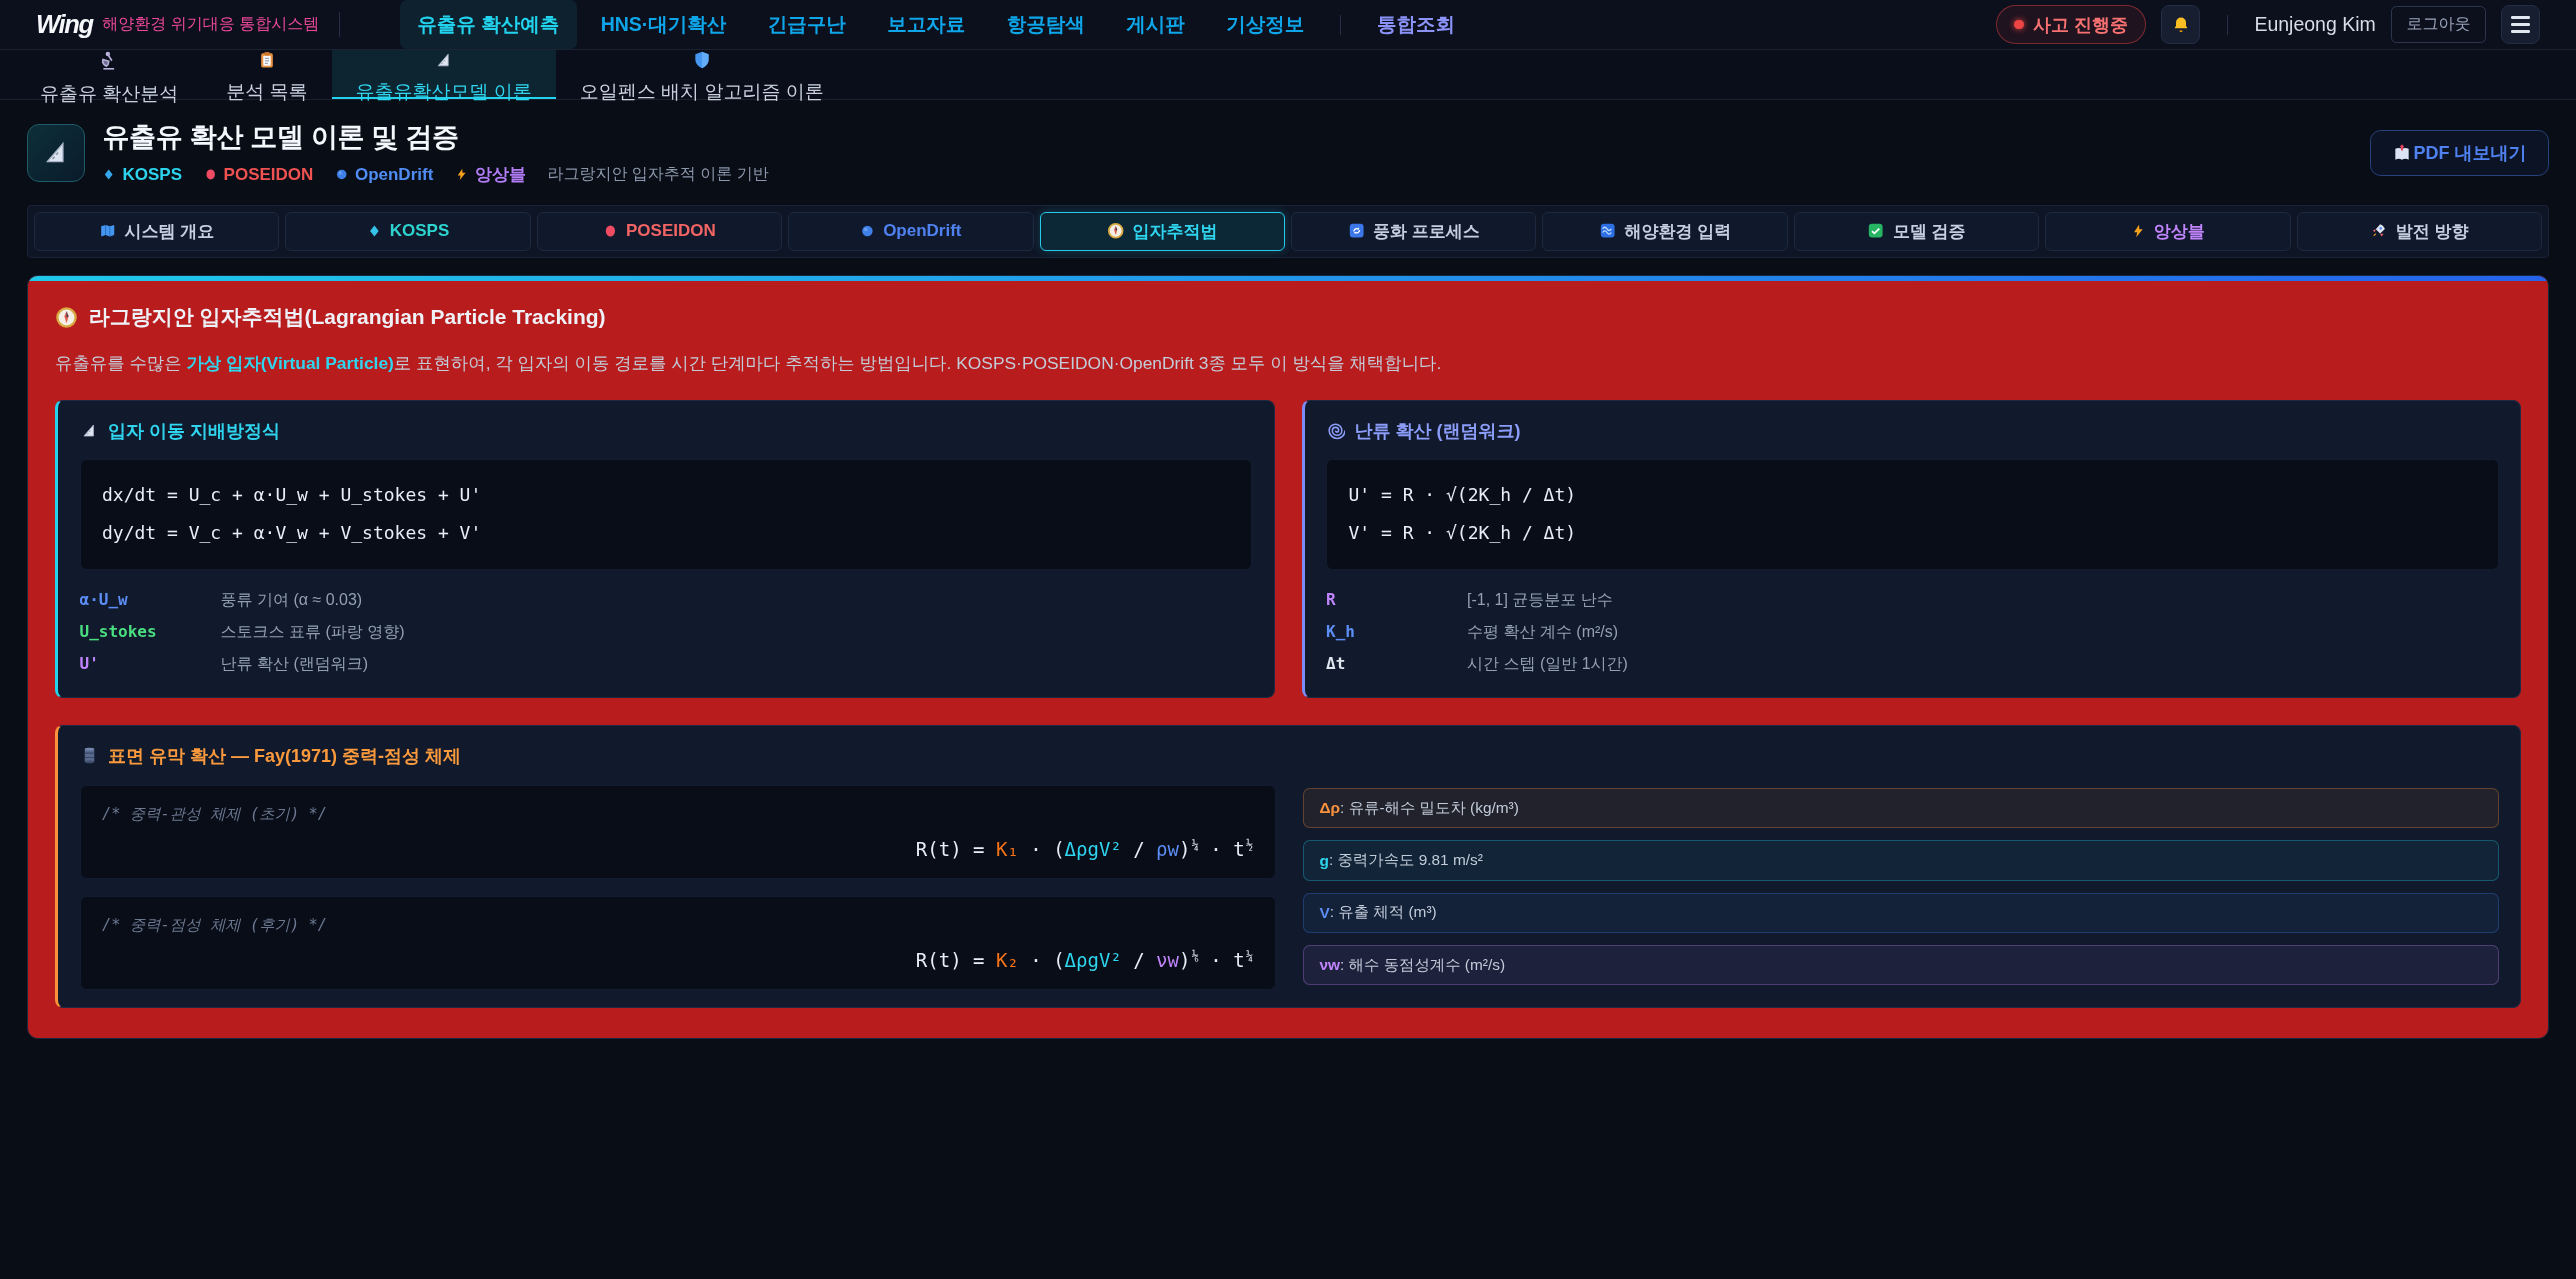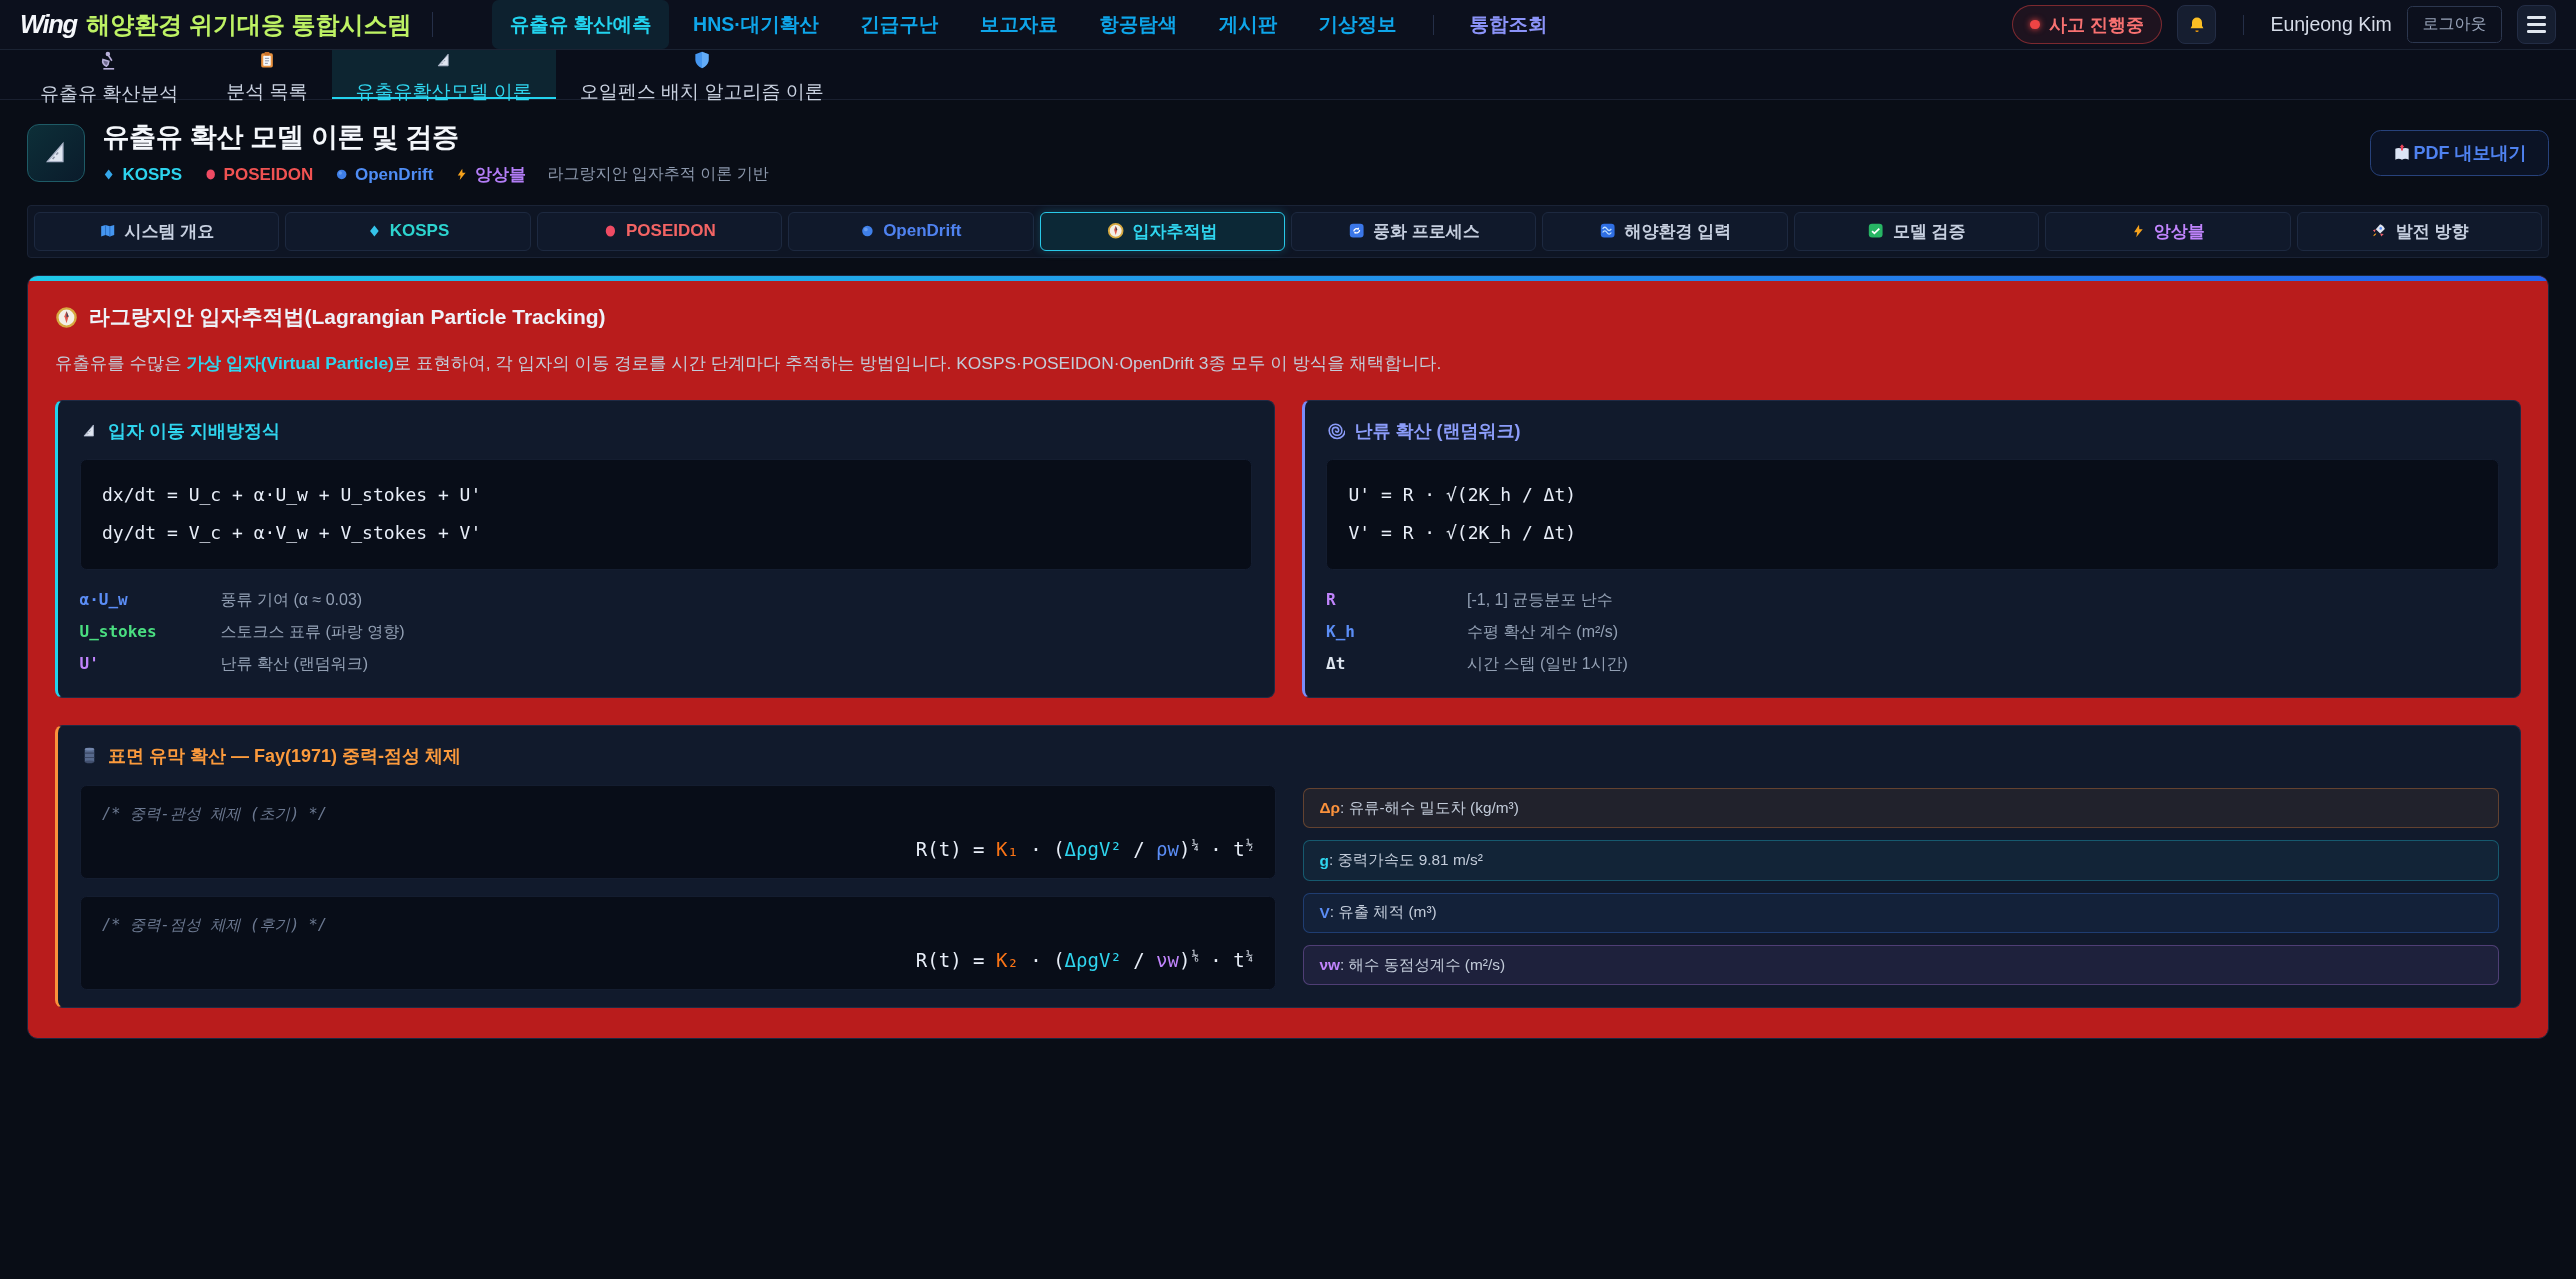--- a/index.html
+++ b/index.html
@@ -8,25 +8,25 @@
     width:2576px; min-height:1279px;
     font-family:"Liberation Sans","DejaVu Sans",sans-serif;
     color:#dfe5ee; overflow-x:hidden;
   }
   .mono { font-family:"DejaVu Sans Mono","Liberation Mono",monospace; }
   svg { display:block; }
 
   
   .topbar{
     height:50px; background:#0c101d; border-bottom:0.7px solid #1b2333;
-    display:flex; align-items:center; padding:0 20px;
+    display:flex; align-items:center; padding:0 36px;
   }
   .brand{ display:flex; align-items:center; gap:9.4px; }
   .logo-mark{ font-size:25.5px; font-weight:800; font-style:italic; color:#f5f7fb; letter-spacing:-1.3px;}
-  .app-title{ font-size:24px; font-weight:700; color:#bef264; }
+  .app-title{ font-size:16px; font-weight:400; color:#ec4899; }
   .vdiv{ width:0.7px; height:25.5px; background:#252f48; margin:0 20px; }
   .vdiv.sm{ height:20px; margin:0 12px; }
   .mainnav{ display:flex; align-items:center; gap:6.7px; }
   .nav-item{
     font-size:19.5px; font-weight:600; color:#0ea5e9; padding:10.7px 17.4px;
     border-radius:6.7px; cursor:pointer; white-space:nowrap;
   }
   .nav-item.active{ color:#22d3ee; background:rgba(34,211,238,.09);margin-left:40px; }
   .nav-item.indigo{ color:#8b93f8; }
   .top-right{ margin-left:auto; display:flex; align-items:center; gap:14.8px; }

